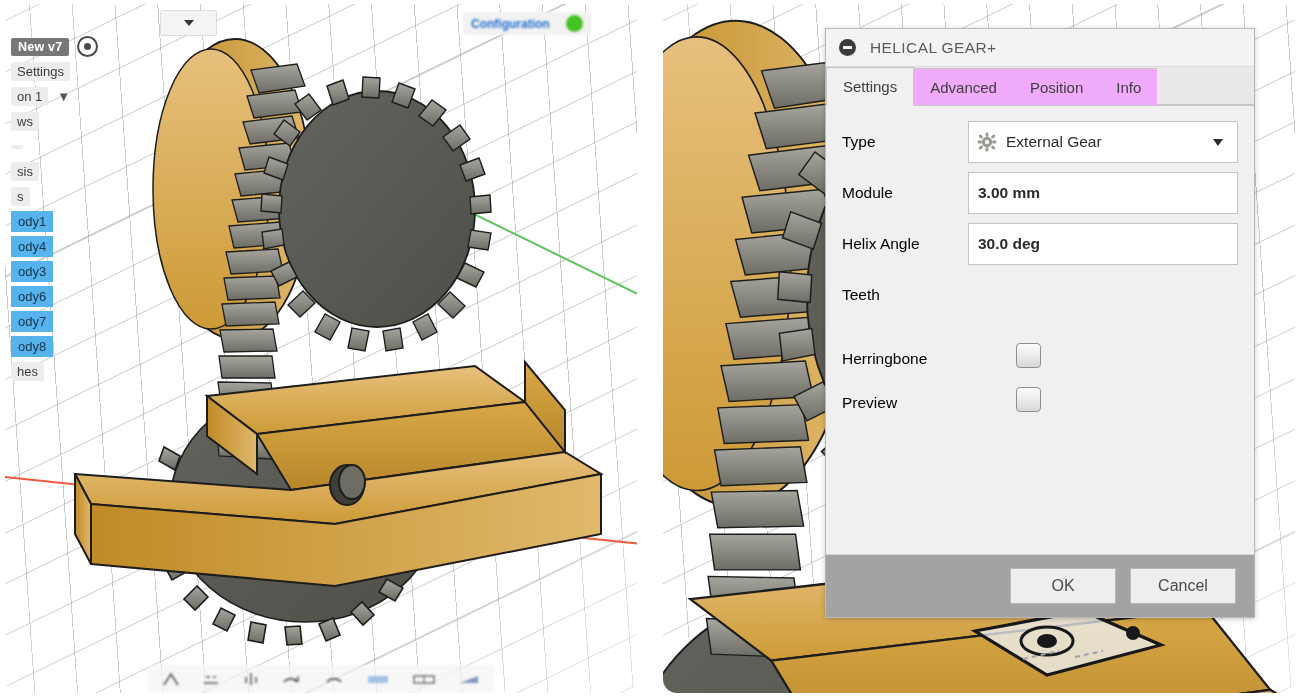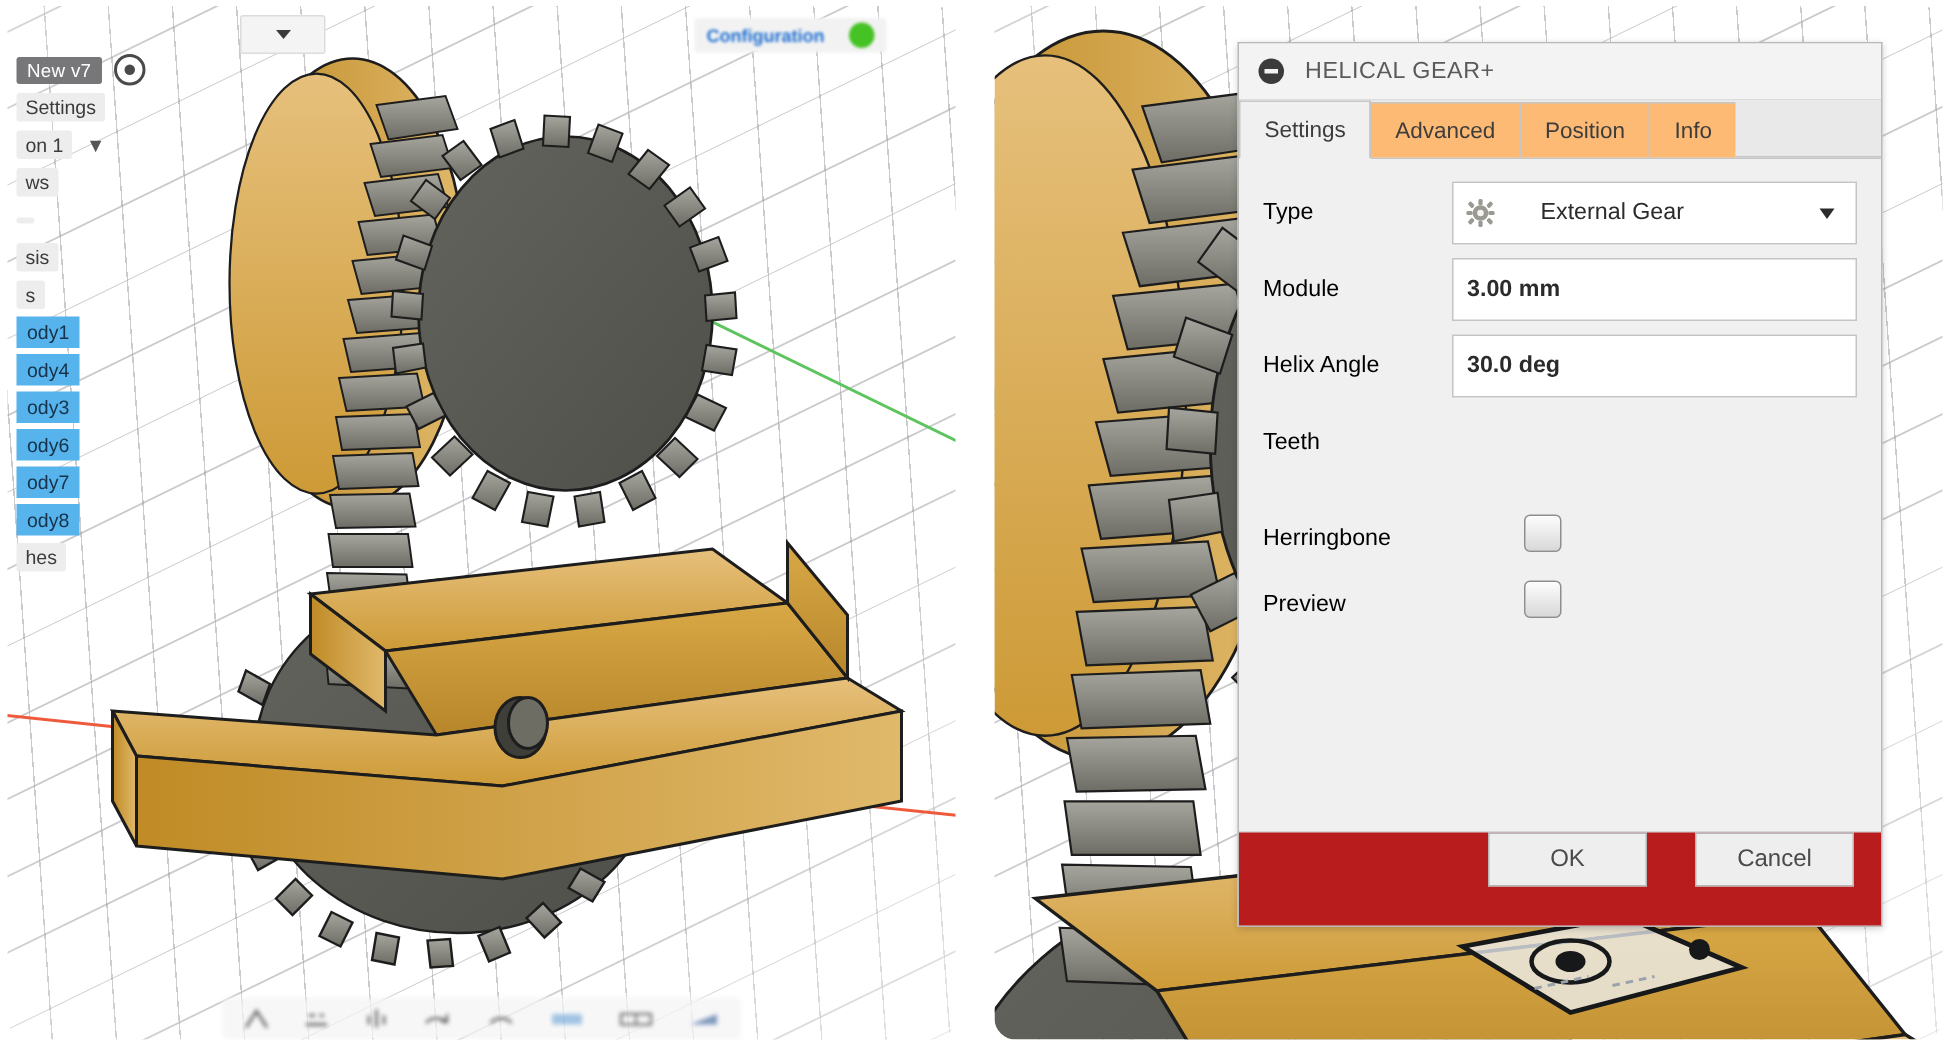--- a/index.html
+++ b/index.html
@@ -27,21 +27,21 @@
   
   .model{position:absolute;left:0;top:0;width:100%;height:100%;}
 
   
   #browser-tree{position:absolute;left:0px;top:30px;width:96px;
       font-size:13px;color:#3b3b3b;z-index:6;}
   .tree-row{height:25px;display:flex;align-items:center;padding-left:6px;
       white-space:nowrap;overflow:hidden;}
   .tree-chip{background:#ededed;padding:2px 6px;border-radius:2px;}
   .badge-new{background:#77777a;color:#fff;padding:2px 7px;border-radius:2px;
-      font-size:12.5px;font-weight:normal;letter-spacing:.2px;}
+      font-size:12.5px;font-weight:bold;letter-spacing:.2px;}
   .eye-icon{width:17px;height:17px;border-radius:50%;border:2px solid #4a4a4a;
       margin-left:8px;display:inline-flex;align-items:center;justify-content:center;}
   .eye-icon i{width:7px;height:7px;border-radius:50%;background:#4a4a4a;display:block;}
   .chev{margin-left:9px;font-size:13px;color:#555;}
   .body-chip{background:#56b3ec;color:#16334a;padding:3px 7px;border-radius:0;
       font-size:13px;}
 
   
   #config-chip{position:absolute;left:458px;top:8px;z-index:6;
      display:flex;align-items:center;gap:16px;background:#f2f2f2;
@@ -72,55 +72,55 @@
   #dialog-titlebar{height:37px;flex:0 0 37px;background:#f3f3f3;
      border-bottom:1px solid #dcdcdc;display:flex;align-items:center;padding-left:13px;gap:14px;}
   #dialog-titlebar .collapse{width:17px;height:17px;border-radius:50%;background:#3b3b3b;
      display:flex;align-items:center;justify-content:center;}
   #dialog-titlebar .collapse i{display:block;width:9px;height:2.5px;background:#f3f3f3;}
   #dialog-title{font-size:15.5px;color:#5a5a5a;letter-spacing:.4px;}
 
   #tabstrip{height:38px;flex:0 0 38px;display:flex;align-items:flex-end;
      background:#e9e9e9;border-bottom:1px solid #c6c6c6;padding-left:0px;}
   .tab{height:36px;padding:0 16px;display:flex;align-items:center;font-size:15px;
-     color:#3d3d3d;background:#fdba74;border:1px solid #c6c6c6;border-bottom:none;
+     color:#3d3d3d;background:#f0abfc;border:1px solid #c6c6c6;border-bottom:none;
      margin-right:-1px;}
   .tab.active{background:#f0f0f0;border-bottom:1px solid #f0f0f0;margin-bottom:-1px;height:37px;}
   .tab-filler{flex:1;border-bottom:1px solid #c6c6c6;height:37px;background:#e9e9e9;}
 
   #dialog-body{flex:1;padding:14px 16px 0 16px;background:#f0f0f0;overflow:hidden;}
   .frow{display:flex;align-items:center;height:44px;margin-bottom:7px;}
   .flabel{width:126px;font-size:15.5px;color:#000000;flex:0 0 126px;}
   .fctrl{flex:1;}
 
   .dropdown{height:40px;background:#fff;border:1px solid #c4c4c4;
      display:flex;align-items:center;padding:0 8px;gap:9px;}
-  .dropdown .val{flex:1;font-size:15.5px;color:#2b2b2b;margin-left:21px;}
+  .dropdown .val{flex:1;font-size:15.5px;color:#2b2b2b;}
   .dropdown .caret{width:0;height:0;border-left:5px solid transparent;
      border-right:5px solid transparent;border-top:7px solid #2b2b2b;margin-right:6px;}
 
   .textfield{height:40px;background:#fff;border:1px solid #c4c4c4;
      display:flex;align-items:center;padding:0 9px;font-size:15.5px;color:#2b2b2b;font-weight:bold;}
 
   .spinfield{height:42px;background:#fff;border:1px solid #c4c4c4;display:flex;align-items:stretch;}
   .spinfield .sv{flex:1;display:flex;align-items:center;padding:0 9px;font-size:15.5px;color:#2b2b2b;}
   .spinbtns{width:30px;border-left:1px solid #c4c4c4;display:flex;flex-direction:column;background:#ececec;}
   .spinbtns div{flex:1;display:flex;align-items:center;justify-content:center;}
   .spinbtns .up{border-bottom:1px solid #d2d2d2;}
   .tri-up{width:0;height:0;border-left:5px solid transparent;border-right:5px solid transparent;
      border-bottom:6px solid #2b2b2b;}
   .tri-dn{width:0;height:0;border-left:5px solid transparent;border-right:5px solid transparent;
      border-top:6px solid #2b2b2b;}
 
   .chkrow{display:flex;align-items:flex-end;height:44px;gap:48px;}
   .checkbox{width:23px;height:23px;border:1px solid #8e8e8e;border-radius:4px;
      background:linear-gradient(#fdfdfd,#d8d8d8);}
 
-  #dialog-footer{flex:0 0 62px;border-top:1px solid #d6d6d6;background:#b91c1c;
-     display:flex;justify-content:flex-end;gap:32px;padding-right:18px;}
+  #dialog-footer{flex:0 0 62px;border-top:1px solid #d6d6d6;background:#a3a3a3;
+     display:flex;align-items:center;justify-content:flex-end;gap:14px;padding-right:18px;}
   .dlg-btn{min-width:104px;height:34px;background:#eeeeee;border:1px solid #b6b6b6;
      display:flex;align-items:center;justify-content:center;font-size:16px;color:#4a4a4a;}
 
   
   #sketch-overlay{position:absolute;left:300px;bottom:-6px;width:220px;height:110px;z-index:5;}
 </style>
 </head>
 <body>
 
 <div class="viewport" id="left-viewport">

